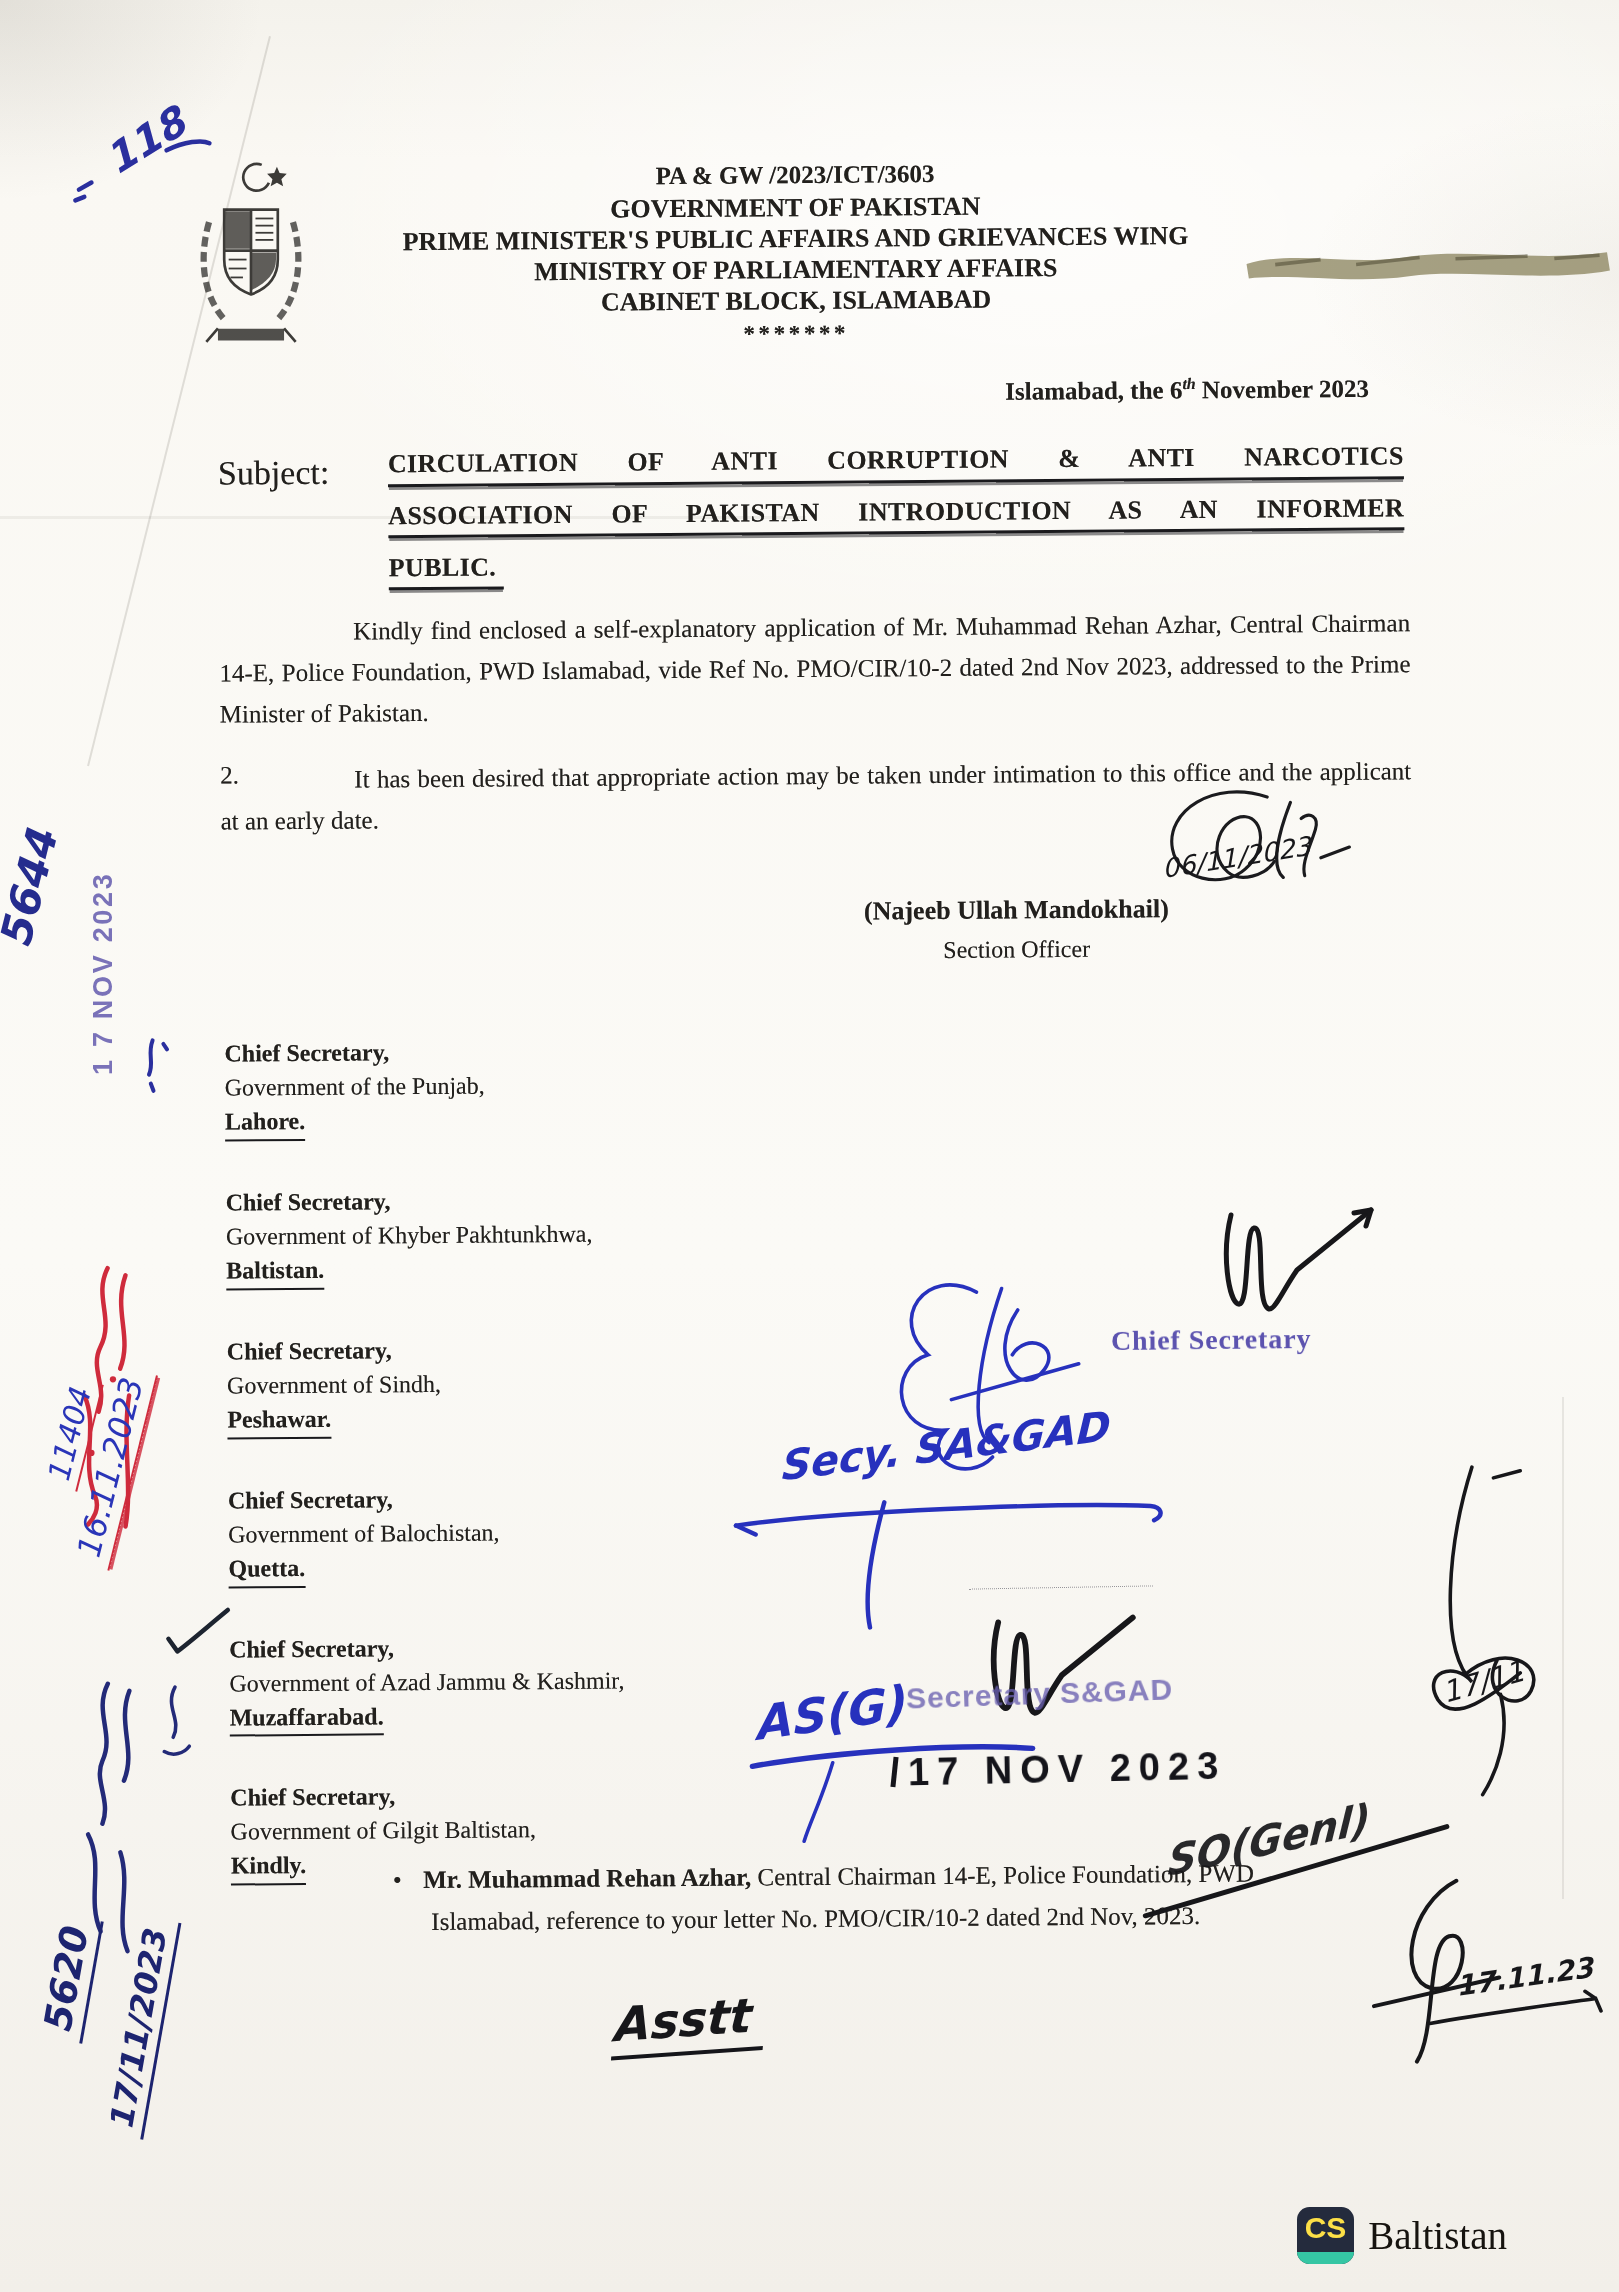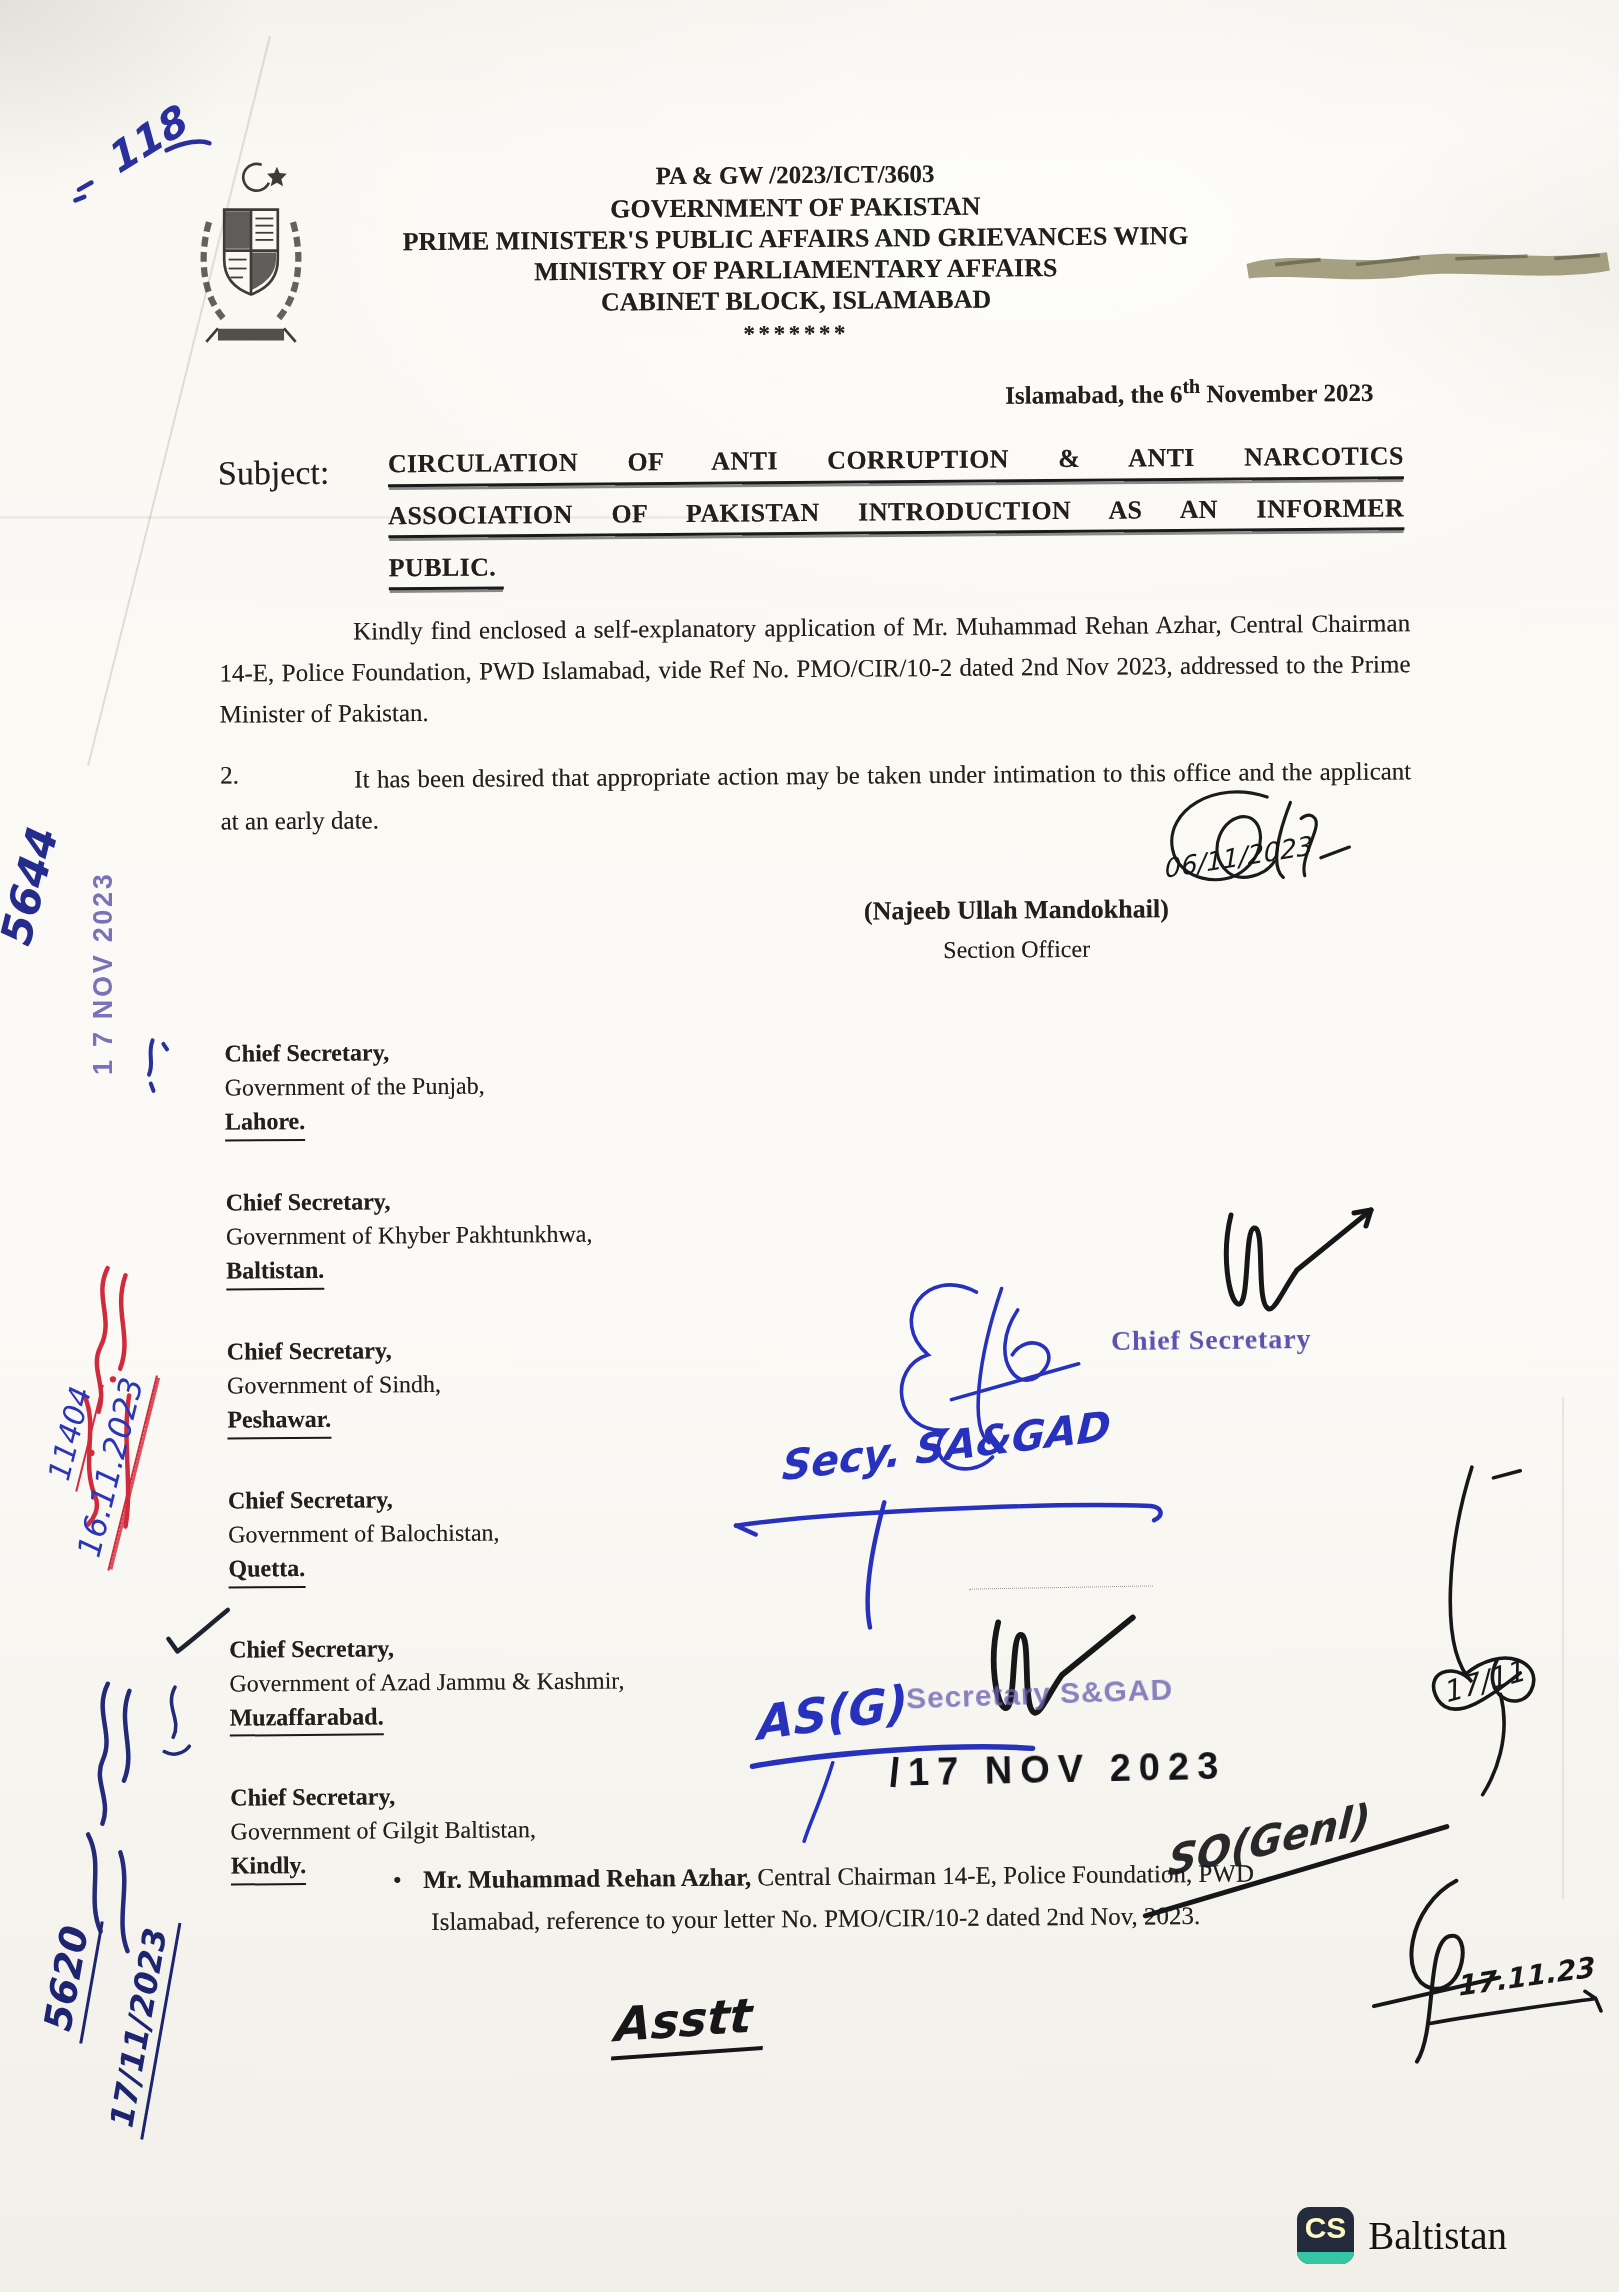--- a/index.html
+++ b/index.html
@@ -11,21 +11,21 @@
       radial-gradient(1254px 627px at 65% 10%, rgba(255,255,255,.7), transparent 65%),
       linear-gradient(180deg,#f4f2ec 0%,#faf8f3 7%,#fbfaf6 55%,#f2efe9 100%);
     font-family:"Liberation Serif",serif;color:#201f1c;}
   .abs{position:absolute;}
   .typed{font-family:"Liberation Serif",serif;color:#22201d;text-shadow:0 0 0.4px rgba(20,20,20,.45);}
   #typed-layer{position:absolute;inset:0;transform:rotate(-.45deg);transform-origin:806px 358px;}
   .hdr{text-align:center;font-weight:700;font-size:26px;line-height:31px;}
   .hdr-ref{font-size:25px;font-weight:700;margin-bottom:1.8px;}
   .stars{letter-spacing:3.6px;font-weight:700;font-size:23px;margin-top:1.8px;}
   .dateline{font-size:25px;font-weight:700;white-space:nowrap;}
-  .dateline sup{font-size:20px;}
+  .dateline sup{font-size:16px;font-style:italic;}
   .subject-label{font-size:34px;font-weight:400;}
   .subject-block{width:1016px;}
   .subject-line{display:block;font-weight:700;font-size:26px;letter-spacing:0.4px;
     text-align:justify;text-align-last:justify;border-bottom:3.6px solid #1a1a1d;
     box-shadow:0 3.6px 0 -0.9px rgba(26,26,29,.5);padding-bottom:4.5px;margin-bottom:14.3px;}
   .subject-line:last-child{text-align-last:auto;width:max-content;padding-right:7.2px;}
   .para{font-size:25px;line-height:41px;text-align:justify;text-align-last:left;}
   .indent{text-indent:134px;}
   .recipient{margin-bottom:44px;font-size:24px;line-height:34px;}
   .recipient .t{font-weight:700;}
@@ -40,21 +40,21 @@
   .ink-blue{color:#2731bd;}
   .stamp-purple{font-family:"Liberation Serif",serif;font-weight:700;color:#4b42a8;opacity:.9;filter:blur(0.3px);}
   .stamp-purple2{font-family:"Liberation Sans",sans-serif;font-weight:700;color:#6a60b0;opacity:.78;filter:blur(0.4px);letter-spacing:0.9px;}
   .stamp-black{font-family:"Liberation Sans",sans-serif;font-weight:700;color:#14141a;letter-spacing:8px;filter:blur(0.2px);}
   .stamp-vert{font-family:"Liberation Sans",sans-serif;font-weight:700;color:#5a51aa;opacity:.8;letter-spacing:2.7px;filter:blur(0.4px);}
   .edge-line{background:rgba(100,95,85,.18);}
   .crease{background:rgba(90,85,75,.08);}
   .dotline{border-top:1.8px dotted rgba(70,70,82,.55);}
   .footer{display:flex;align-items:center;gap:14.3px;}
   .cs-icon{width:57px;height:57px;border-radius:12.5px;background:#242b3d;position:relative;overflow:hidden;}
-  .cs-icon .cs-txt{position:absolute;top:3.6px;left:0;right:0;text-align:center;color:#fef9c3;
+  .cs-icon .cs-txt{position:absolute;top:3.6px;left:0;right:0;text-align:center;color:#fde047;
     font-family:"Liberation Sans",sans-serif;font-weight:700;font-size:30px;}
   .cs-icon .cs-bar{position:absolute;left:0;right:0;bottom:0;height:11.6px;background:#35c6a4;}
   .cs-brand{font-family:"Liberation Serif",serif;font-size:39px;color:#16130f;}
   svg{display:block;}
 </style>
 </head>
 <body>
 
 <div class="page">
 

